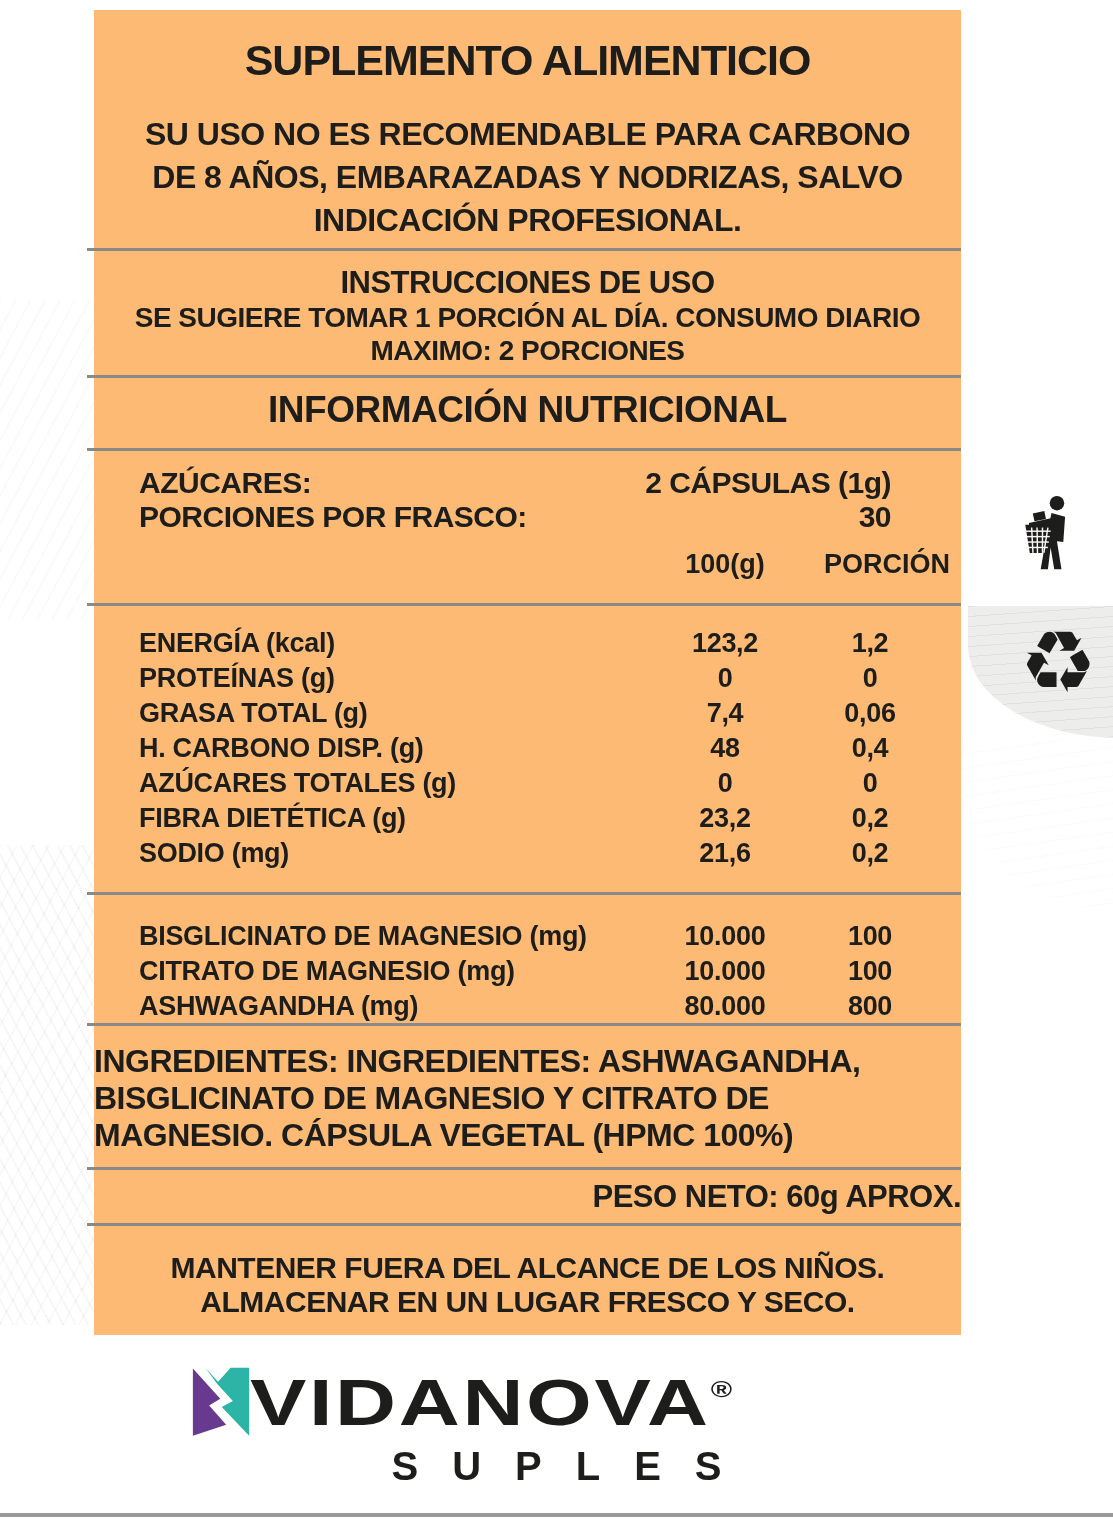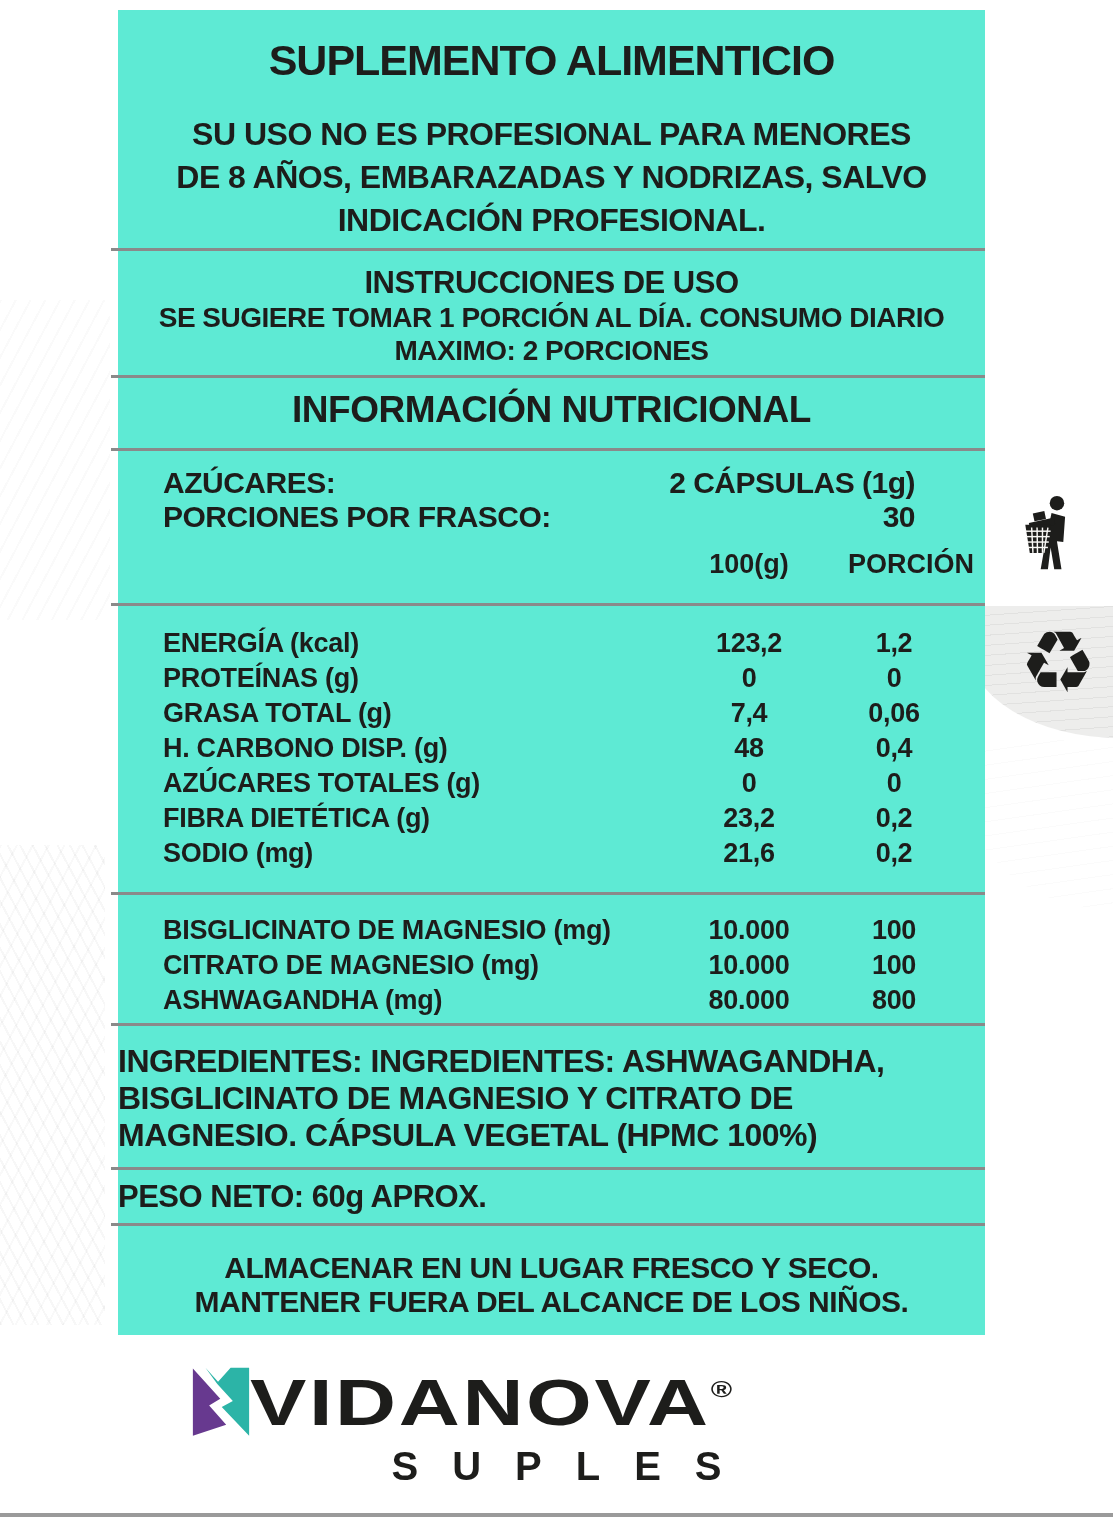--- a/index.html
+++ b/index.html
@@ -35,22 +35,22 @@
     background:repeating-linear-gradient(172deg, rgba(0,0,0,0.025) 0 1px, transparent 1px 14px);
     border-bottom-left-radius:90% 80%;
     opacity:.7;
   }
   .bottom-rule{
     position:absolute;left:0;top:1513px;width:1113px;height:4px;
     background:#9a9a9a;
   }
   
   .panel{
-    position:absolute;left:118px;top:10px;width:867px;height:1325px;
-    background:#5eead4;
+    position:absolute;left:94px;top:10px;width:867px;height:1325px;
+    background:#fdba74;
     box-sizing:border-box;
   }
   .divider{height:3px;background:#8a8a8a;margin-left:-7px;}
   .sec{box-sizing:border-box;overflow:hidden;}
 
   
   .sec-head{height:238px;}
   .label-title{margin-top:26px;font-size:43px;font-weight:bold;letter-spacing:-1px;text-align:center;}
   .warning{margin-top:28px;font-size:32px;font-weight:bold;line-height:43px;text-align:center;letter-spacing:-0.5px;}
 
@@ -68,32 +68,32 @@
   .serv-row{display:flex;justify-content:space-between;font-size:30px;font-weight:bold;line-height:34px;letter-spacing:-0.5px;}
   .serv-row + .serv-row{margin-top:0;}
   .serv-value{padding-right:25px;}
   .colhead-row{display:grid;grid-template-columns:1fr 198px 92px;margin-top:15px;
     font-size:27px;font-weight:bold;}
   .colhead-row span{text-align:center;}
 
   
   .sec-rows{padding:20px 45px 0 45px;}
   .sec-nutrients{height:286px;}
-  .sec-actives{height:128px;padding-top:18px;}
+  .sec-actives{height:128px;padding-top:24px;}
   .t-row{display:grid;grid-template-columns:1fr 198px 92px;line-height:35px;
     font-size:27px;font-weight:bold;letter-spacing:-0.3px;}
   .t-row .num{text-align:center;}
 
   
   .sec-ingr{height:141px;padding-top:17px;}
   .ingr-line{font-size:32px;font-weight:bold;text-align:left;line-height:37px;letter-spacing:-0.5px;}
 
   
   .sec-peso{height:53px;padding-top:9px;}
-  .peso-line{font-size:31px;font-weight:bold;text-align:left;letter-spacing:-0.5px;}
+  .peso-line{font-size:31px;font-weight:bold;text-align:right;letter-spacing:-0.5px;}
 
   
   .sec-store{height:109px;padding-top:25px;}
   .store-line{font-size:30px;font-weight:bold;text-align:center;line-height:34px;letter-spacing:-0.5px;}
 
   
   .tidyman{position:absolute;left:1018px;top:495px;width:58px;height:76px;}
   .recycle{
     position:absolute;left:1003px;top:612px;width:110px;height:110px;
     font-family:"DejaVu Sans", sans-serif;font-size:86px;line-height:100px;
@@ -125,21 +125,21 @@
   <div class="tex-left-b"></div>
   <div class="swoosh-right"></div>
   <div class="swoosh-right-faint"></div>
   <div class="bottom-rule"></div>
 
   <div class="panel">
 
     <div class="sec sec-head">
       <div class="label-title">SUPLEMENTO ALIMENTICIO</div>
       <div class="warning">
-        <div>SU USO NO ES PROFESIONAL PARA MENORES</div>
+        <div>SU USO NO ES RECOMENDABLE PARA CARBONO</div>
         <div>DE 8 AÑOS, EMBARAZADAS Y NODRIZAS, SALVO</div>
         <div>INDICACIÓN PROFESIONAL.</div>
       </div>
     </div>
     <div class="divider"></div>
 
     <div class="sec sec-instr">
       <div class="instr-head">INSTRUCCIONES DE USO</div>
       <div class="instr-line">SE SUGIERE TOMAR 1 PORCIÓN AL DÍA. CONSUMO DIARIO</div>
       <div class="instr-line">MAXIMO:  2 PORCIONES</div>
@@ -232,22 +232,22 @@
       <div class="ingr-line">MAGNESIO. CÁPSULA VEGETAL (HPMC 100%)</div>
     </div>
     <div class="divider"></div>
 
     <div class="sec sec-peso">
       <div class="peso-line">PESO NETO: 60g APROX.</div>
     </div>
     <div class="divider"></div>
 
     <div class="sec sec-store">
+      <div class="store-line">MANTENER FUERA DEL ALCANCE DE LOS NIÑOS.</div>
       <div class="store-line">ALMACENAR EN UN LUGAR FRESCO Y SECO.</div>
-      <div class="store-line">MANTENER FUERA DEL ALCANCE DE LOS NIÑOS.</div>
     </div>
   </div>
 
   <svg class="tidyman" viewBox="0 0 64 84">
     <g fill="#1d1d1b">
       <circle cx="43" cy="9" r="8"></circle>
       <path d="M37 20 L52 24 L50 52 L43 51 L48 82 L40 82 L36 58 L33 82 L25 82 L31 48 L34 34 Z"></path>
       <path d="M40 25 L12 31 L13 38 L41 33 Z"></path>
       <rect x="17" y="19" width="13" height="9" transform="rotate(-12 23 23)"></rect>
       <path d="M8 33 L36 33 L31 64 L13 64 Z"></path>

